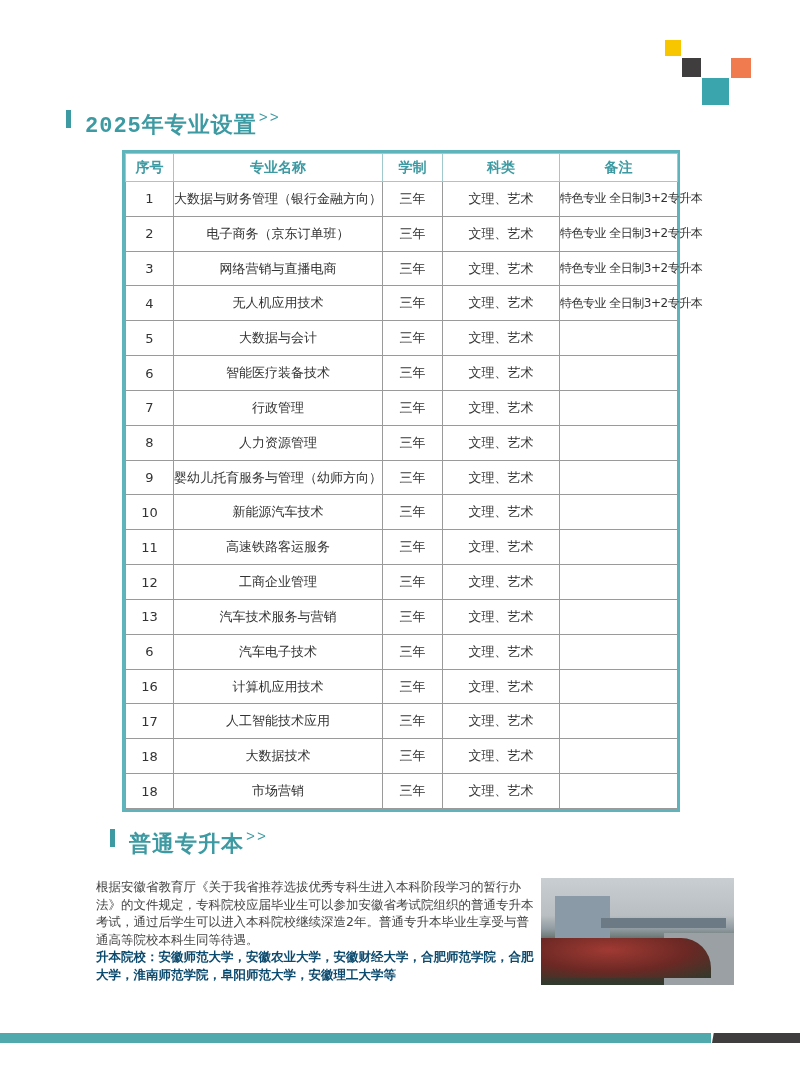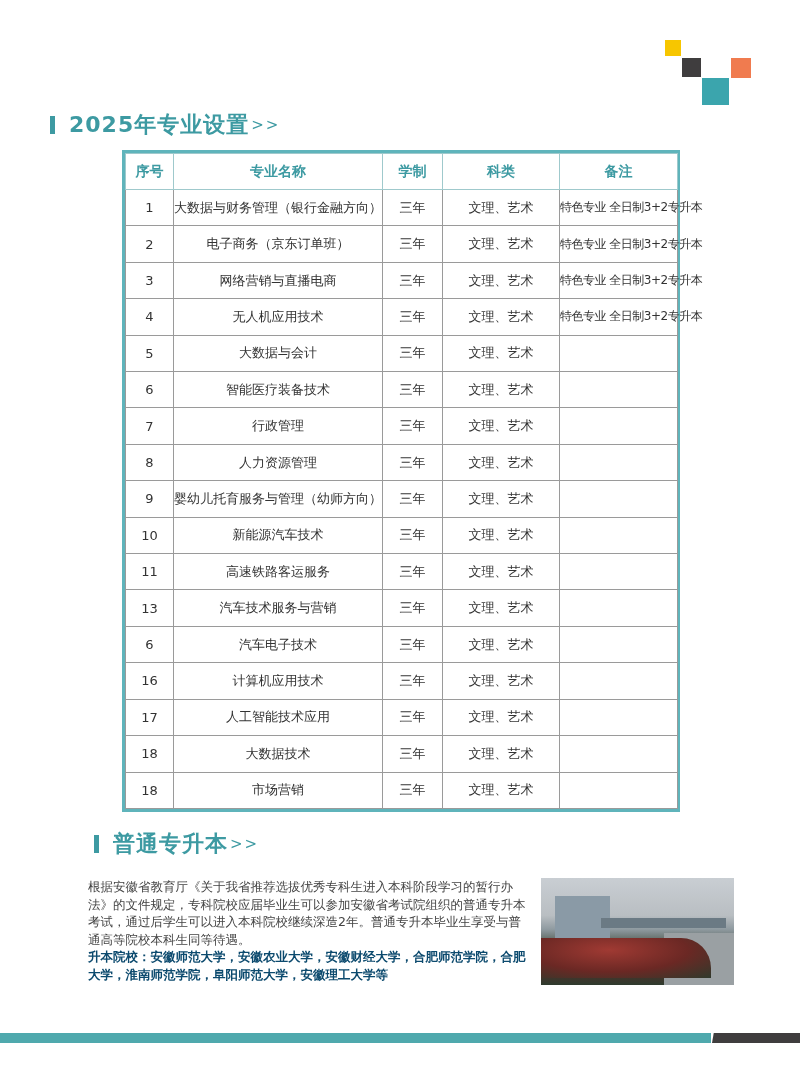--- a/index.html
+++ b/index.html
@@ -6,41 +6,41 @@
   html, body { width: 800px; height: 1084px; background: #ffffff; overflow: hidden; }
   body { position: relative; font-family: "DejaVu Sans", "Liberation Sans", sans-serif; color: #333; }
 
   .deco { position: absolute; }
   .sq-yellow { left: 665px; top: 40px; width: 16px; height: 16px; background: #f7c600; }
   .sq-dark   { left: 682px; top: 58px; width: 19px; height: 19px; background: #3f3d3e; }
   .sq-orange { left: 731px; top: 58px; width: 20px; height: 20px; background: #f07b4f; }
   .sq-teal   { left: 702px; top: 78px; width: 27px; height: 27px; background: #3ba5ad; }
 
   .section-title {
-    position: absolute; left: 50px; display: flex; align-items: center;
-    font-weight: bold; color: #3d9aa2; font-size: 22px; letter-spacing: 1px;
+    position: absolute; left: 66px; display: flex; 
+    font-weight: bold; color: #3d9aa2; font-size: 22px; letter-spacing: 1px; font-family: Liberation Mono, monospace;
   }
   .section-title .bar { width: 5px; height: 18px; background: #3d9aa2; margin-right: 14px; }
   .section-title .arrows { font-weight: normal; font-size: 15px; margin-left: 2px; color: #3d9aa2; letter-spacing: 2px; }
   #title-majors { top: 110px; }
   #title-upgrade { top: 829px; margin-left: 44px; }
 
   .table-wrap {
     position: absolute; left: 122px; top: 150px; width: 558px; height: 662px;
     border: 3px solid #5fb4bb;
   }
   table { width: 100%; height: 100%; border-collapse: collapse; table-layout: fixed; }
   th, td { border: 1px solid #9a9a9a; text-align: center; vertical-align: middle; font-size: 13px; color: #333; }
-  th { color: #3d9aa2; font-size: 14px; font-weight: bold; height: 36px; border-color: #9fc9cc; }
+  th { color: #3d9aa2; font-size: 14px; font-weight: bold; height: 28px; border-color: #9fc9cc; }
   td { height: 33.6px; }
   td.note { font-size: 12px; letter-spacing: -0.5px; white-space: nowrap; }
   col.c1 { width: 48px; } col.c2 { width: 209px; } col.c3 { width: 60px; } col.c4 { width: 117px; } col.c5 { width: 118px; }
 
   .intro {
-    position: absolute; left: 88px; top: 878px; width: 445px;
+    position: absolute; left: 96px; top: 878px; width: 445px;
     font-size: 12.5px; line-height: 17.5px; color: #444;
   }
   .intro .schools { color: #0c4a6e; font-weight: bold; }
 
   .photo {
     position: absolute; left: 541px; top: 878px; width: 193px; height: 107px;
     background: linear-gradient(180deg, #c9ced3 0%, #b9bec2 35%, #8f9aa0 48%, #6f7a78 55%, #4a5549 62%, #7a3b35 70%, #5a2c28 82%, #2f3b2e 100%);
     overflow: hidden;
   }
   .photo .bldg { position: absolute; left: 14px; top: 18px; width: 55px; height: 45px; background: #8a9aa6; }
@@ -155,20 +155,27 @@
           <td class="note"></td>
         </tr>
       <tr>
           <td>11</td>
           <td>高速铁路客运服务</td>
           <td>三年</td>
           <td>文理、艺术</td>
           <td class="note"></td>
         </tr>
       <tr>
+          <td>12</td>
+          <td>工商企业管理</td>
+          <td>三年</td>
+          <td>文理、艺术</td>
+          <td class="note"></td>
+        </tr>
+      <tr>
           <td>13</td>
           <td>汽车技术服务与营销</td>
           <td>三年</td>
           <td>文理、艺术</td>
           <td class="note"></td>
         </tr>
       <tr>
           <td>6</td>
           <td>汽车电子技术</td>
           <td>三年</td>

